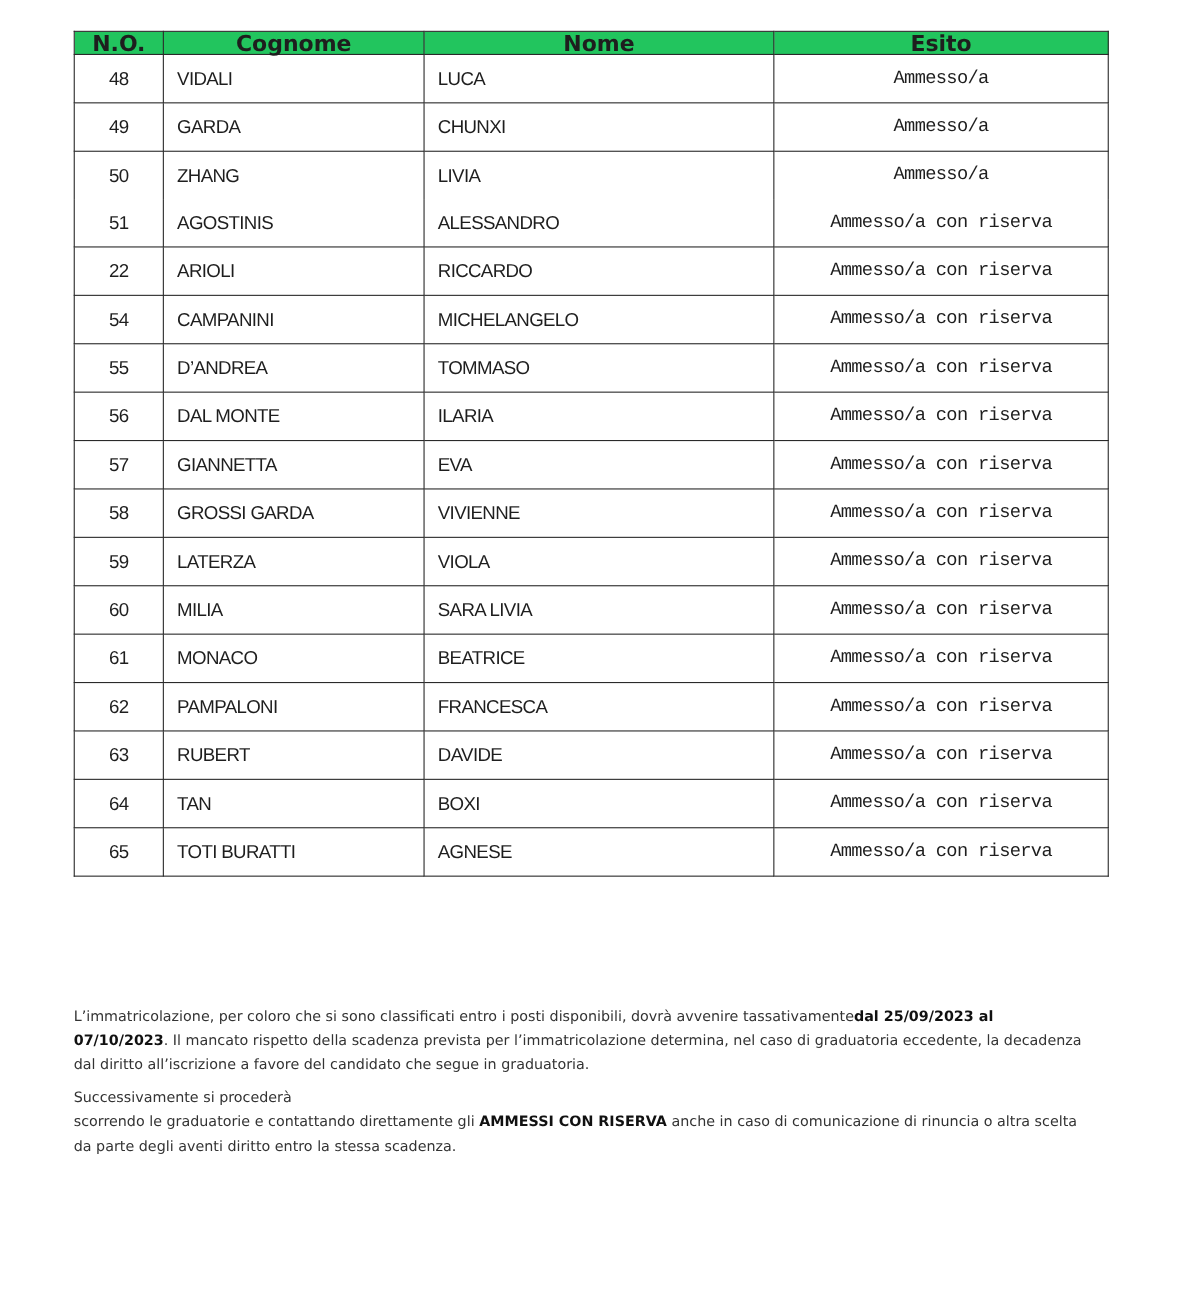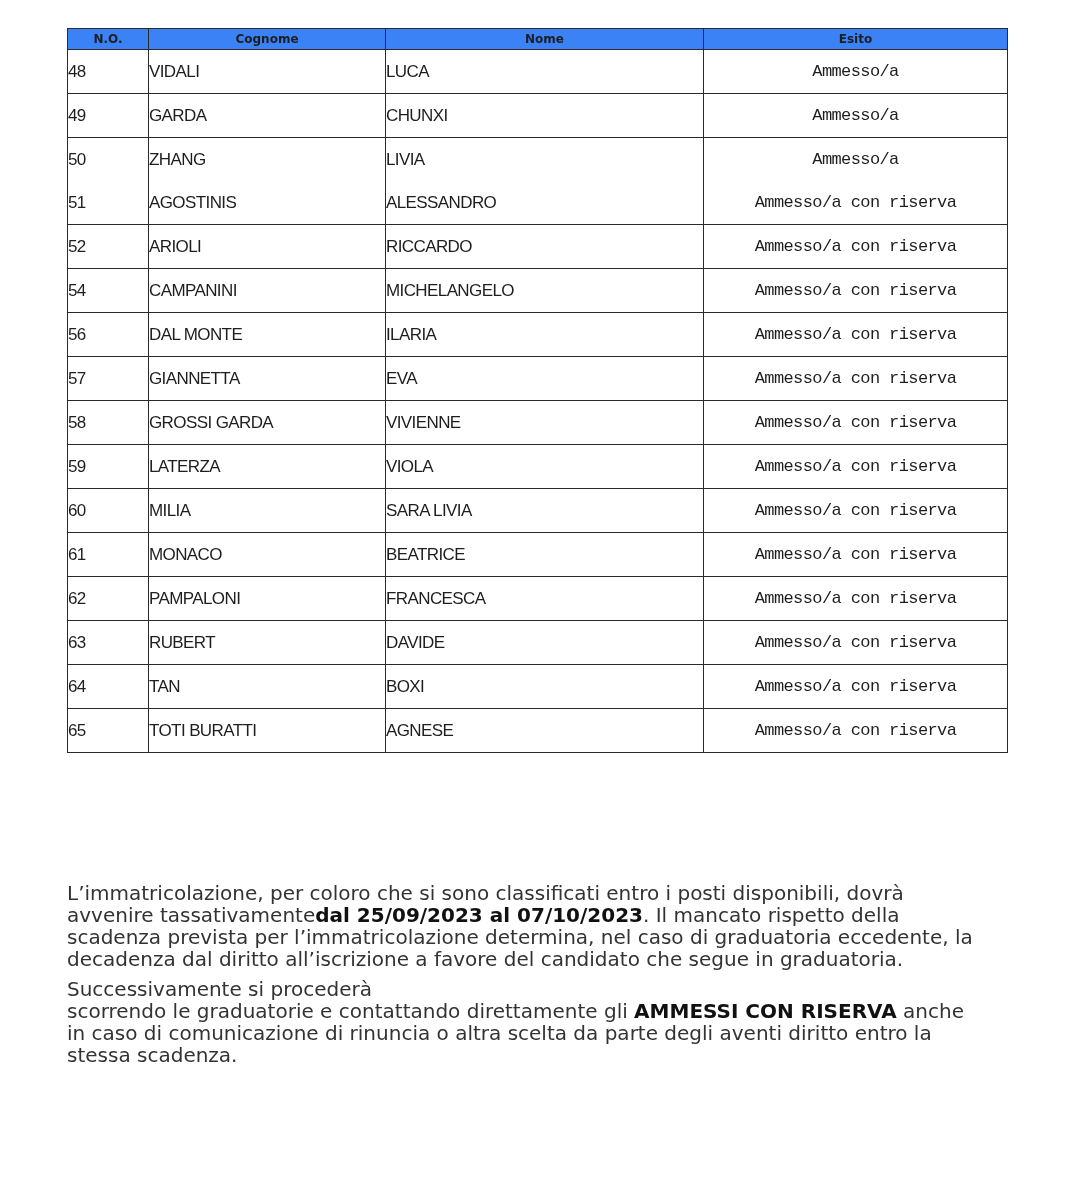--- a/index.html
+++ b/index.html
@@ -1,27 +1,27 @@
 <!DOCTYPE html>
 <html><head>
 <meta charset="utf-8">
 <style>
   html, body { margin: 0; padding: 0; background: #ffffff; }
   body { width: 1080px; height: 1194px; position: relative; overflow: hidden; font-family: "DejaVu Sans", sans-serif; color: #1a1a1a; }
   .tbl { position: absolute; left: 67px; top: 28px; width: 941px; border-collapse: collapse; table-layout: fixed; }
   .tbl th, .tbl td { border: 1.5px solid #2a2a2a; font-family: "Liberation Sans", sans-serif; font-size: 17px; letter-spacing: -0.6px; color: #1e1e1e; padding: 0; }
-  .tbl th { background: #3b82f6; height: 20px; font-family: "DejaVu Sans", sans-serif; font-weight: bold; font-size: 12px; letter-spacing: 0; text-align: center; line-height: 20px; margin-top: 12px; }
+  .tbl th { background: #22c55e; height: 20px; font-family: "DejaVu Sans", sans-serif; font-weight: bold; font-size: 20px; letter-spacing: 0; text-align: center; line-height: 20px; margin-top: 12px; }
   .tbl td { height: 43px; }
-  .tbl td.num { text-align: left; }
-  .tbl td.txt { padding-left: 0; }
+  .tbl td.num { text-align: center; }
+  .tbl td.txt { padding-left: 12px; }
   .tbl td.esito { text-align: center; font-family: Liberation Mono, monospace; }
   .tbl tr.nob td { border-bottom: none; }
   .tbl tr.not td { border-top: none; }
   .c1 { width: 81px; } .c2 { width: 237px; } .c3 { width: 318px; } .c4 { width: 304px; }
-  .notes { position: absolute; left: 67px; top: 882px; width: 920px; font-family: "DejaVu Sans", sans-serif; font-size: 20px; line-height: 22px; color: #333; }
+  .notes { position: absolute; left: 67px; top: 914px; width: 920px; font-family: "DejaVu Sans", sans-serif; font-size: 13px; line-height: 22px; color: #333; }
   .notes p { margin: 0 0 8px 0; }
   .notes b { color: #111; }
 </style>
 </head>
 <body>
 
 <table class="tbl">
   <colgroup>
       <col class="c1">
       <col class="c2">
@@ -55,29 +55,35 @@
         <td class="txt">LIVIA</td>
         <td class="esito">Ammesso/a</td>
       </tr>
     <tr class="not">
         <td class="num">51</td>
         <td class="txt">AGOSTINIS</td>
         <td class="txt">ALESSANDRO</td>
         <td class="esito">Ammesso/a con riserva</td>
       </tr>
     <tr>
-        <td class="num">52</td>
+        <td class="num">22</td>
         <td class="txt">ARIOLI</td>
         <td class="txt">RICCARDO</td>
         <td class="esito">Ammesso/a con riserva</td>
       </tr>
     <tr>
         <td class="num">54</td>
         <td class="txt">CAMPANINI</td>
         <td class="txt">MICHELANGELO</td>
+        <td class="esito">Ammesso/a con riserva</td>
+      </tr>
+    <tr>
+        <td class="num">55</td>
+        <td class="txt">D’ANDREA</td>
+        <td class="txt">TOMMASO</td>
         <td class="esito">Ammesso/a con riserva</td>
       </tr>
     <tr>
         <td class="num">56</td>
         <td class="txt">DAL MONTE</td>
         <td class="txt">ILARIA</td>
         <td class="esito">Ammesso/a con riserva</td>
       </tr>
     <tr>
         <td class="num">57</td>

